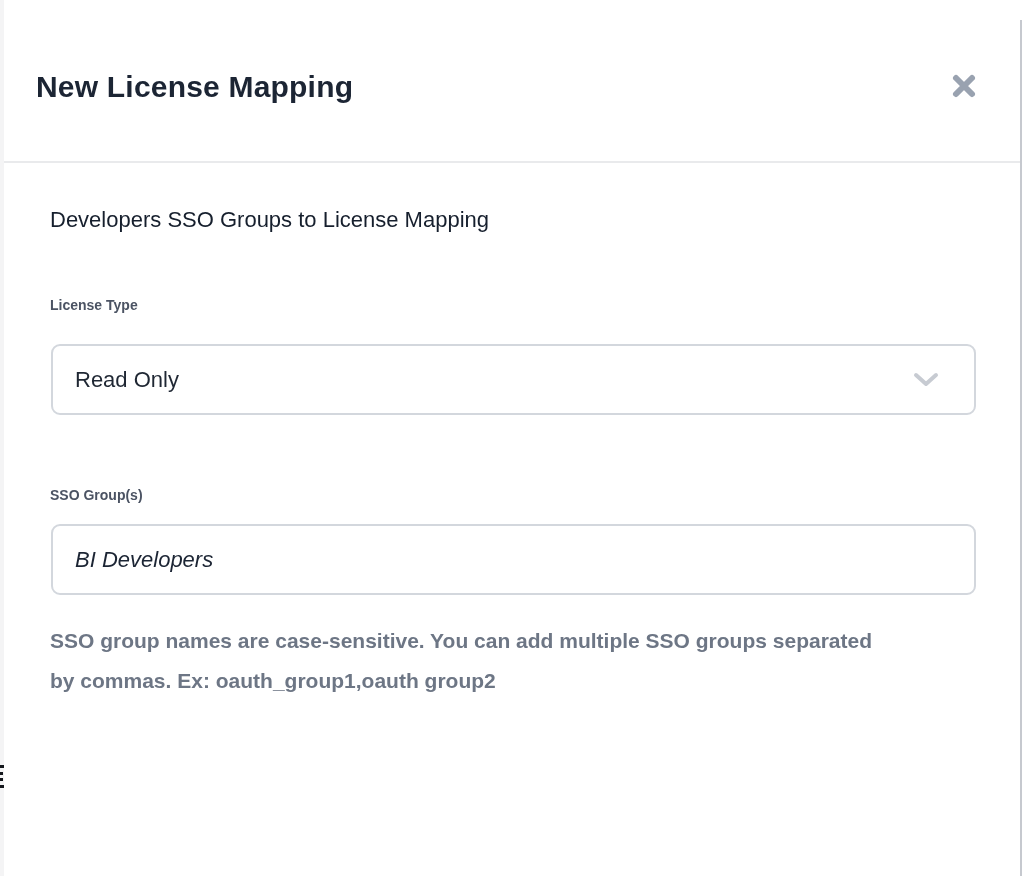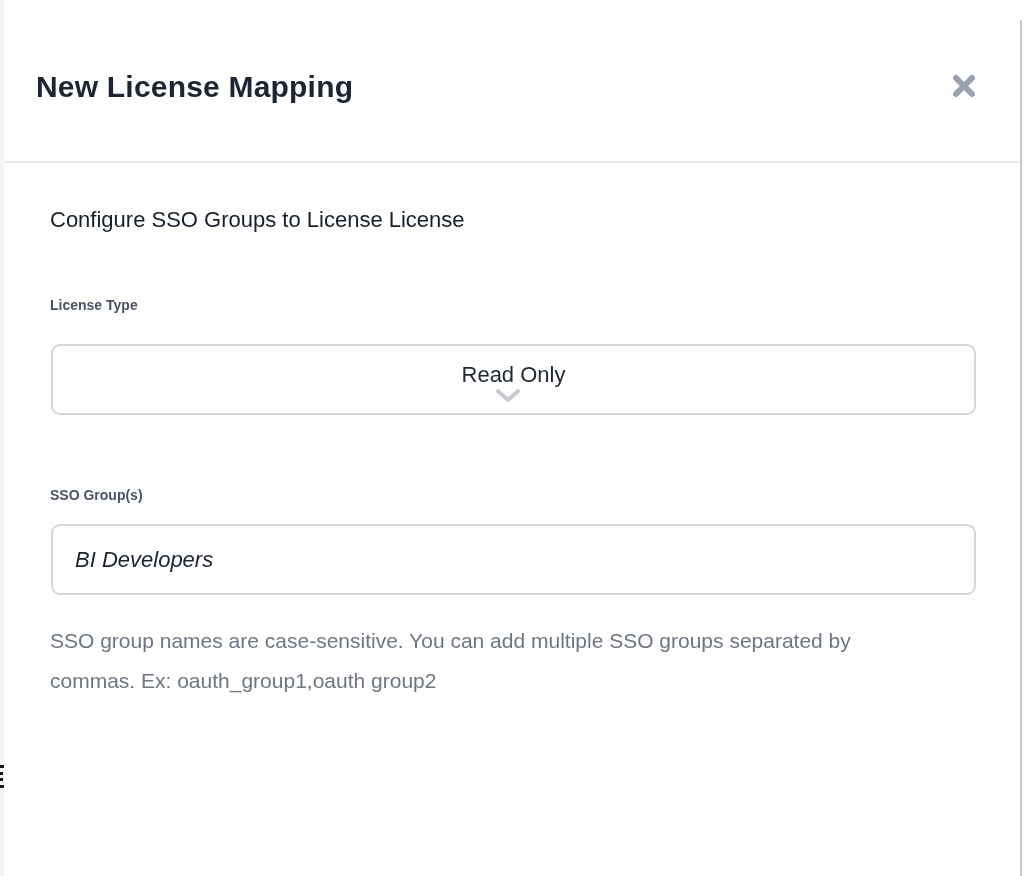--- a/index.html
+++ b/index.html
@@ -69,34 +69,34 @@
   .control {
     position: absolute; left: 47px;
     width: 925px; height: 71px;
     background: #ffffff;
     border: 2px solid #d3d7dd;
     border-radius: 9px;
     display: flex; align-items: center;
     font-size: 22px;
     color: #1c2534;
   }
-  .select-box { top: 181px; cursor: pointer; justify-content: space-between; padding: 16px 22px; flex-direction: column; }
+  .select-box { top: 181px; cursor: pointer; justify-content: space-between; padding: 5px 22px; }
   .select-value { color: #1f2733; }
   .chevron { display: flex; align-items: center; margin-right: 12px; }
   .text-input {
     top: 361px;
     padding: 0 22px;
     font-family: "Liberation Sans", "DejaVu Sans", sans-serif;
     outline: none;
     font-style: italic;
   }
   .help-text {
     position: absolute; left: 46px; top: 458px;
     width: 850px;
-    font-size: 21px; font-weight: 400;
+    font-size: 21px; font-weight: 700;
     line-height: 40px;
     color: #6d7685;
   }
 </style>
 </head>
 <body>
 
 <div class="stage">
 
   <div class="bg-left-strip">
@@ -114,21 +114,21 @@
         <span style="display:flex;">
           <svg width="32" height="32" viewBox="0 0 32 32">
             <path d="M8 8 L24 24 M24 8 L8 24" stroke="#99a2b0" stroke-width="6" stroke-linecap="round" fill="none"></path>
           </svg>
         </span>
       </button>
     </div>
 
     <div class="modal-body">
 
-      <div class="body-heading">Configure SSO Groups to License License</div>
+      <div class="body-heading">Developers SSO Groups to License Mapping</div>
 
       <div class="field-label label-license">License Type</div>
 
       <div class="control select-box" role="combobox" aria-expanded="false">
         <span class="select-value">Read Only</span>
         <span class="chevron">
           <svg width="28" height="16" viewBox="0 0 28 16">
             <path d="M4 3 L14 12 L24 3" stroke="#c7cbd2" stroke-width="4" stroke-linecap="round" stroke-linejoin="round" fill="none"></path>
           </svg>
         </span>

